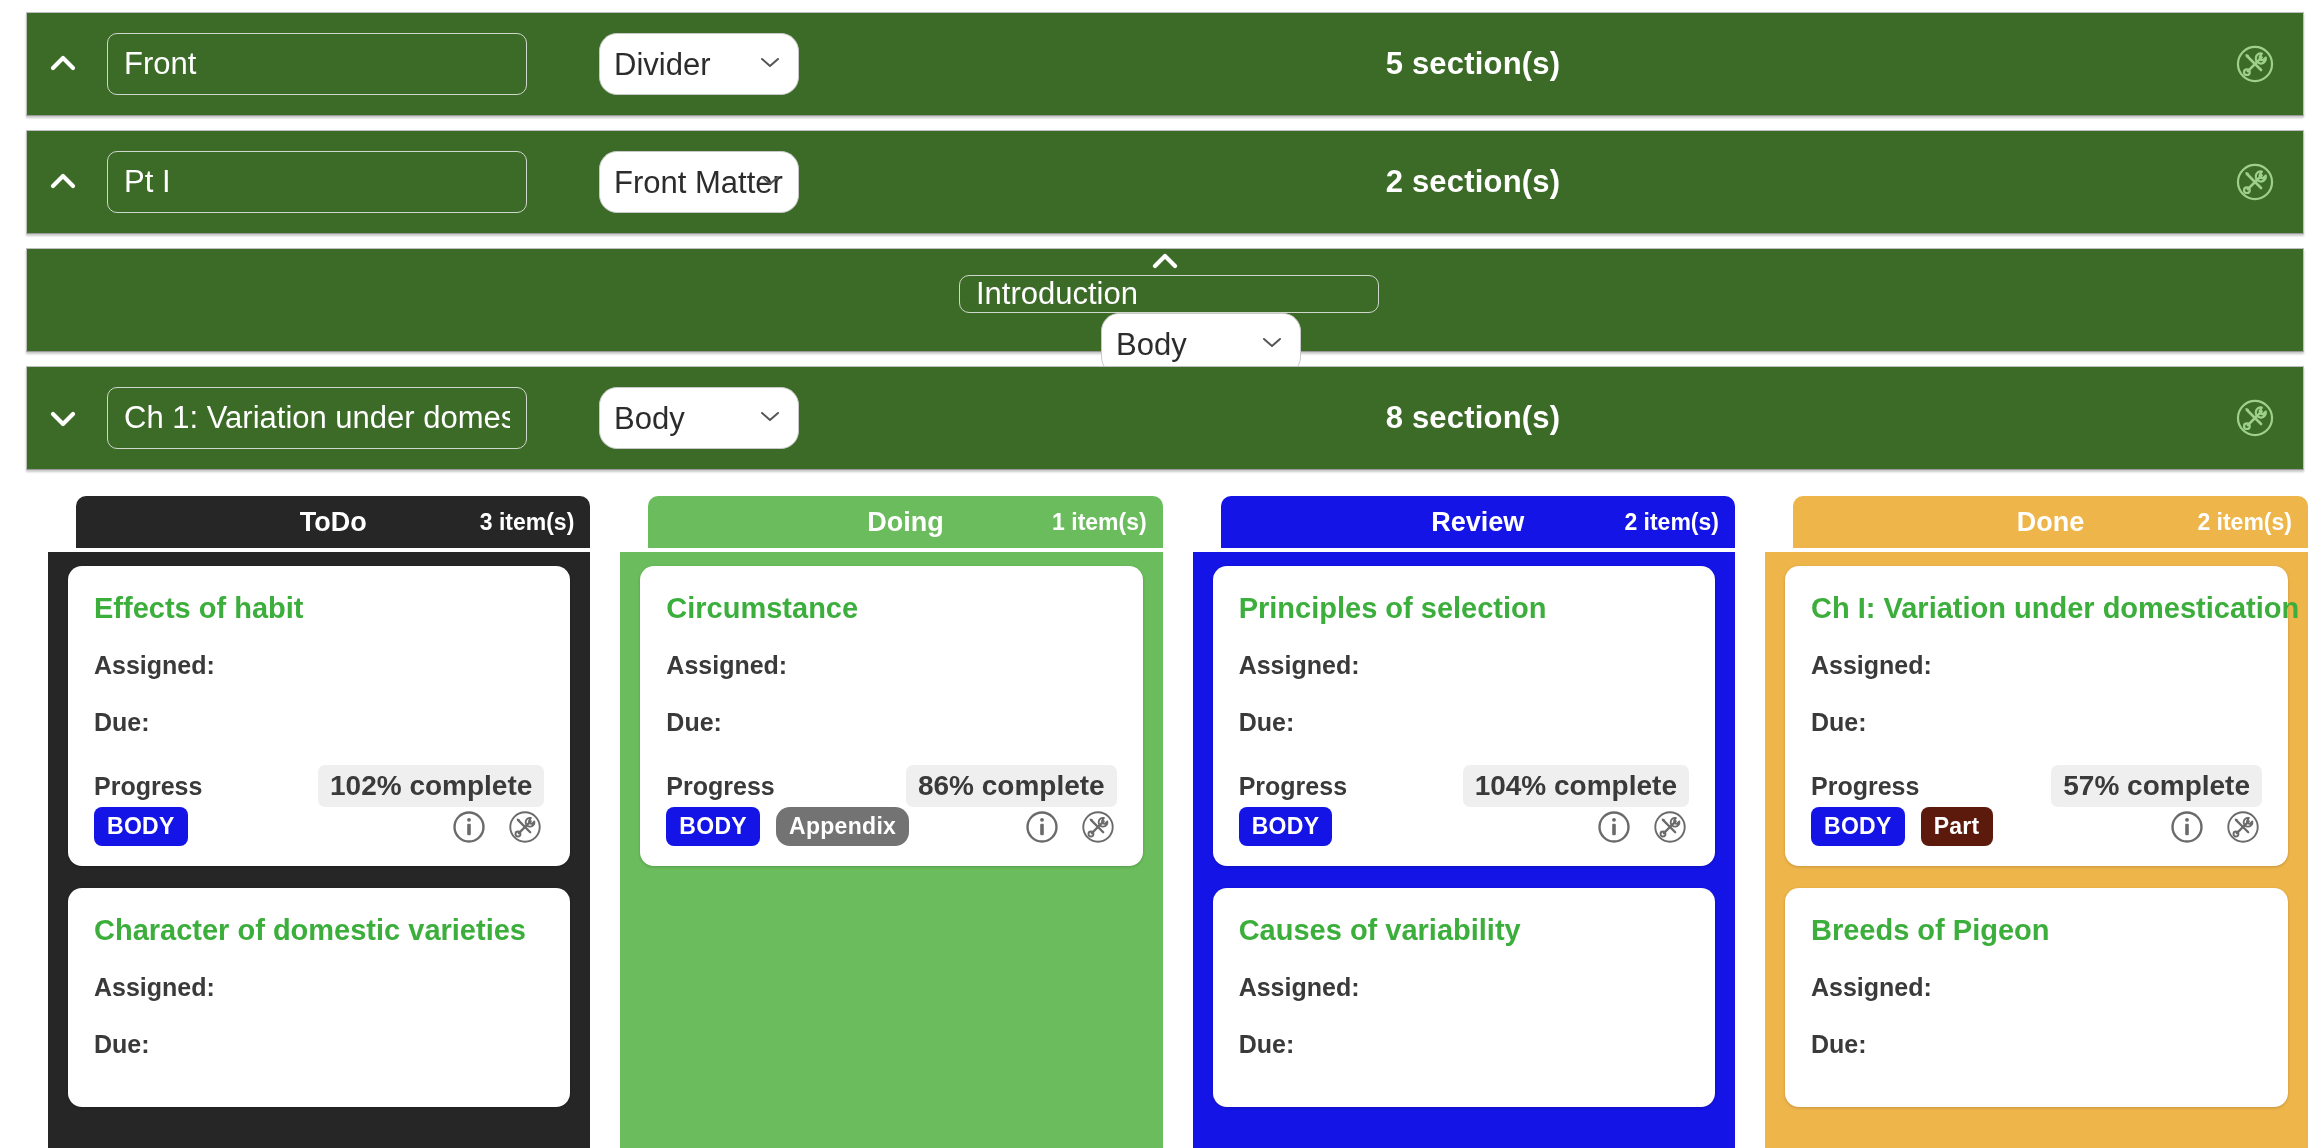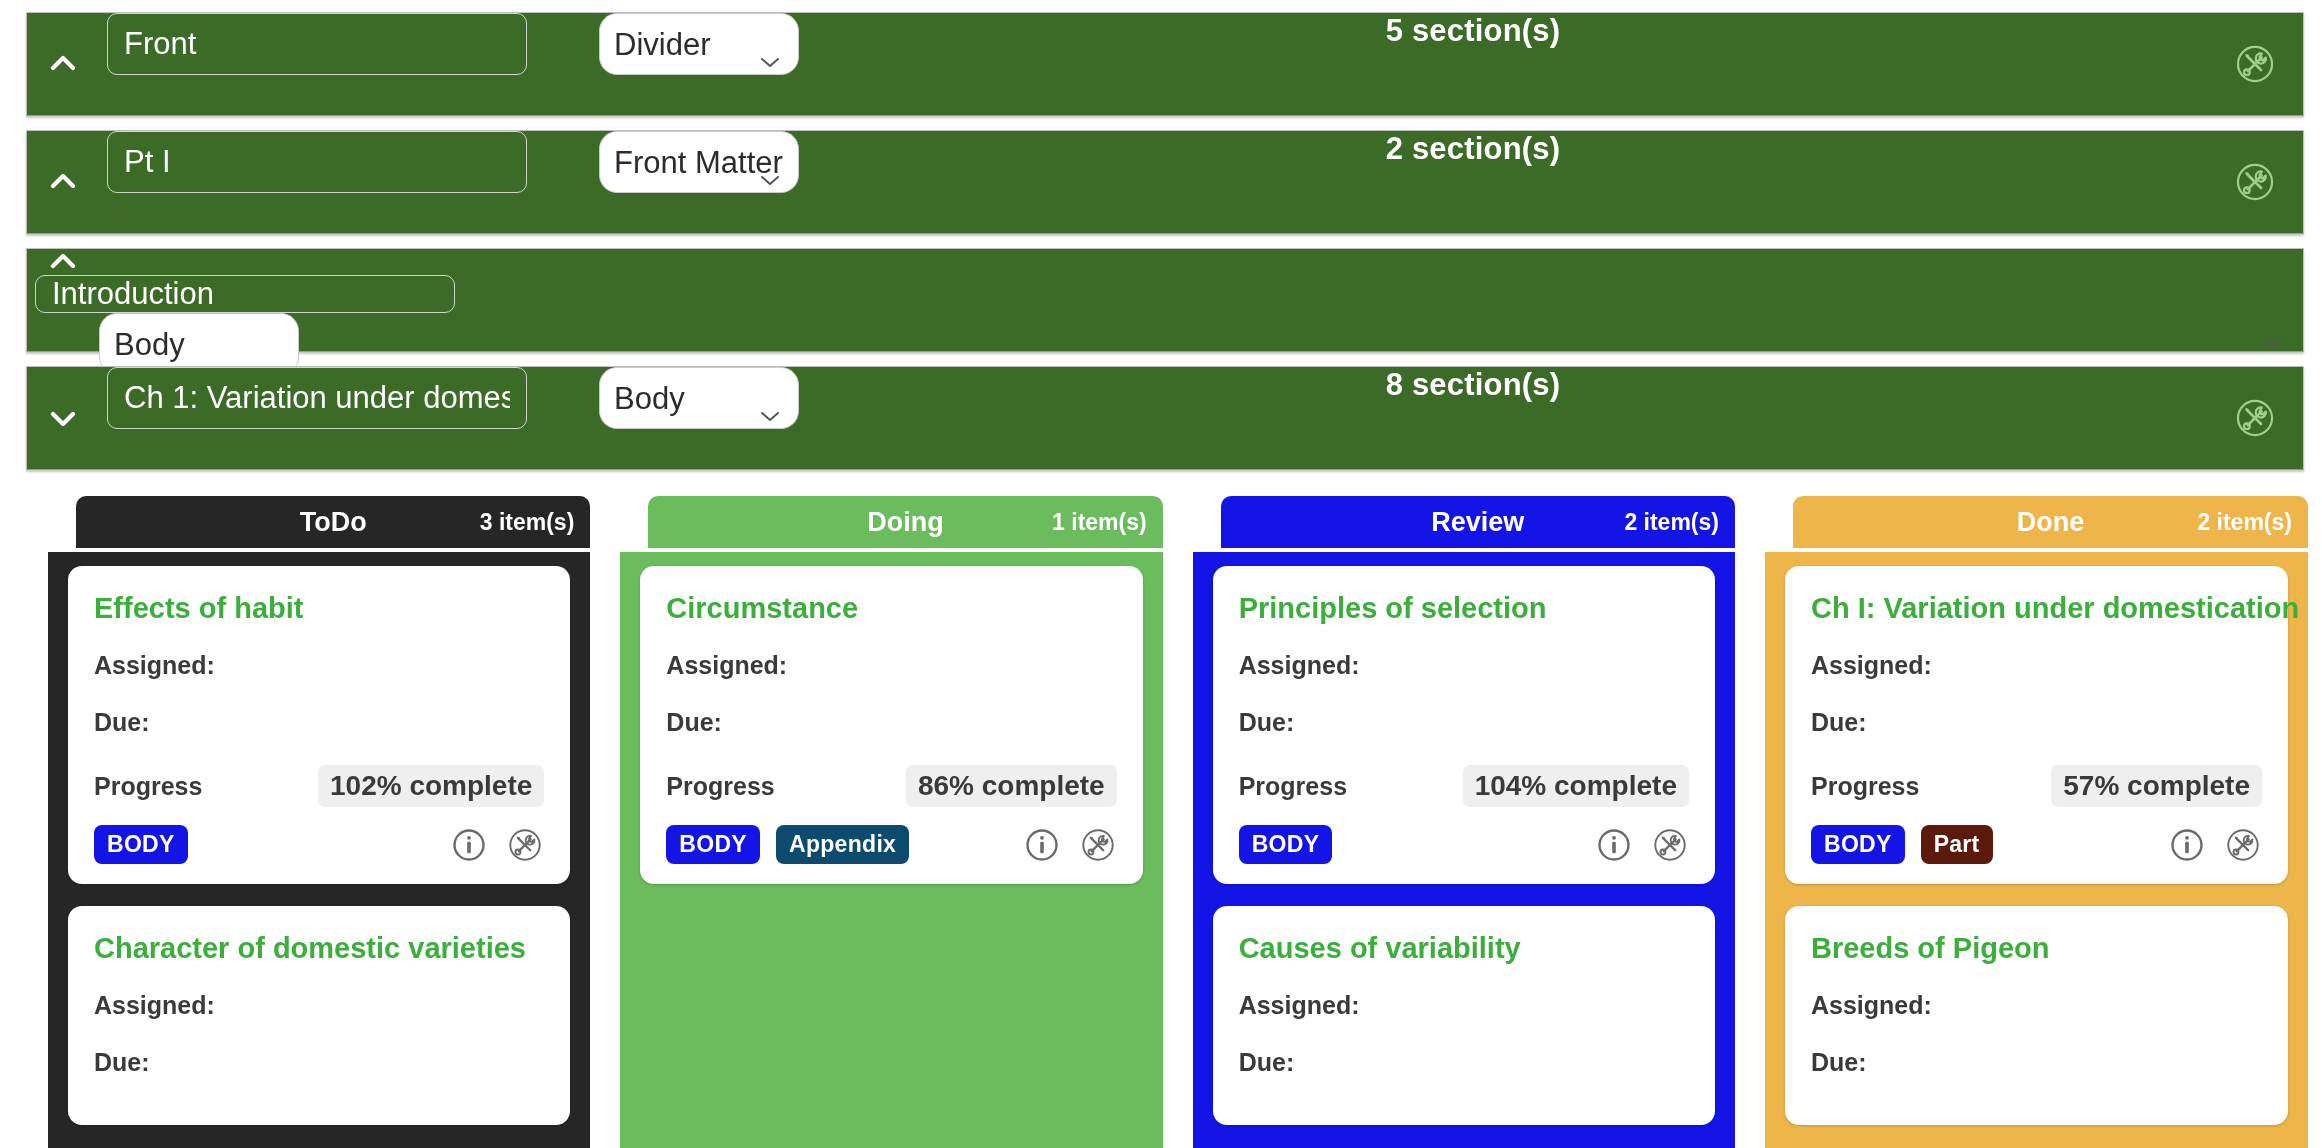--- a/index.html
+++ b/index.html
@@ -10,20 +10,21 @@
     font-family: "Liberation Sans", sans-serif;
     overflow: hidden;
   }
 
   
   #outline-rows { padding: 12px 18px 0 26px; }
 
   .outline-row {
     position: relative;
     display: flex;
+    align-items: center;
     height: 104px;
     margin-bottom: 14px;
     background: #3c6b27;
     border: 1px solid #bfbfbf;
     border-bottom-color: #9a9a9a;
     box-shadow: 0 2px 2px rgba(0,0,0,.22);
   }
 
   .chevron-btn {
     width: 72px;
@@ -148,21 +149,20 @@
   .card-field {
     color: #3a3a3a;
     font-size: 25px;
     font-weight: 700;
     margin-bottom: 28px;
   }
   .card-progress-row {
     display: flex;
     align-items: center;
     justify-content: space-between;
-    margin-bottom: 18px;
   }
   .card-progress-label {
     color: #3a3a3a;
     font-size: 25px;
     font-weight: 700;
   }
   .card-progress-pill {
     background: #efefef;
     color: #3a3a3a;
     font-size: 28px;
@@ -178,21 +178,21 @@
   .badge {
     font-size: 23px;
     font-weight: 700;
     color: #ffffff;
     border-radius: 8px;
     padding: 6px 13px;
     letter-spacing: .3px;
     cursor: pointer;
   }
   .badge-body { background: #1414e6; }
-  .badge-appendix { background: #0c4a6e; }
+  .badge-appendix { background: #737373; border-radius: 14px; }
   .badge-part { background: #5c1a0c; }
   .card-icons {
     margin-left: auto;
     display: flex;
     align-items: center;
     gap: 18px;
   }
   .icon-btn { background: none; border: none; cursor: pointer; display: flex; }
 </style>
 </head>

